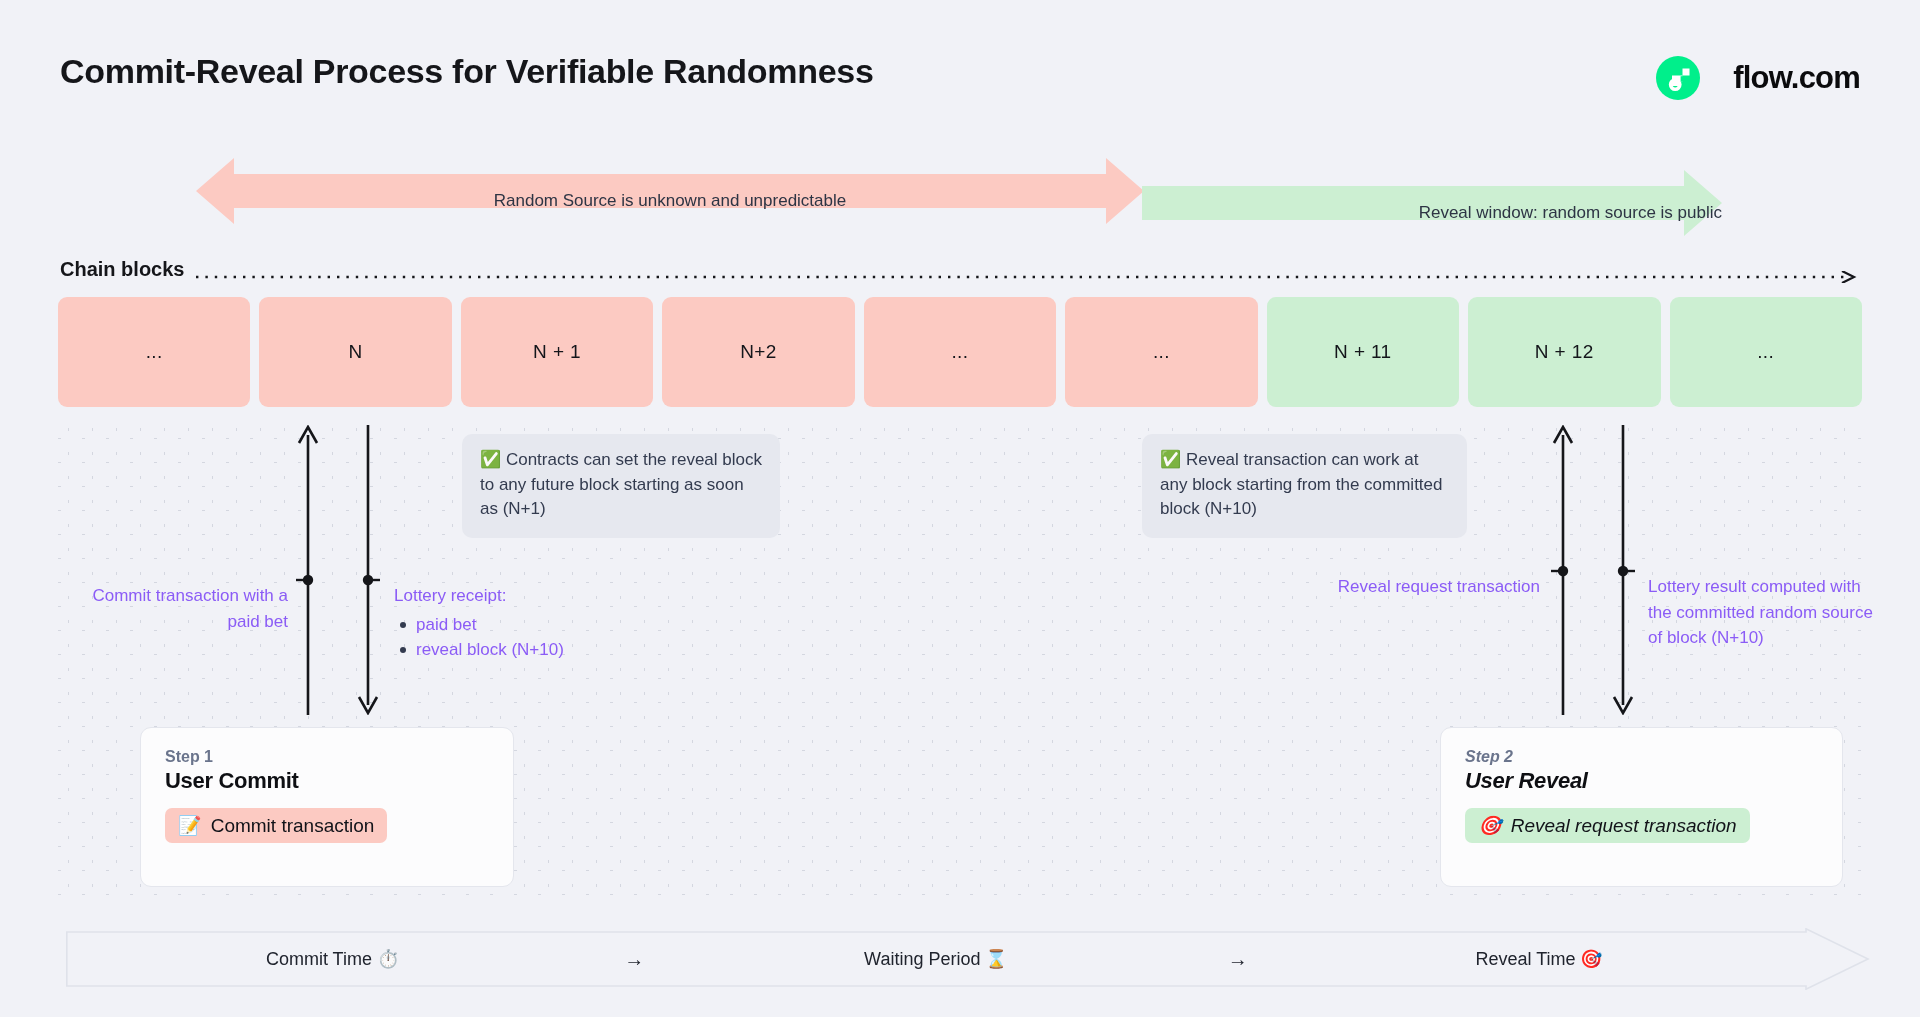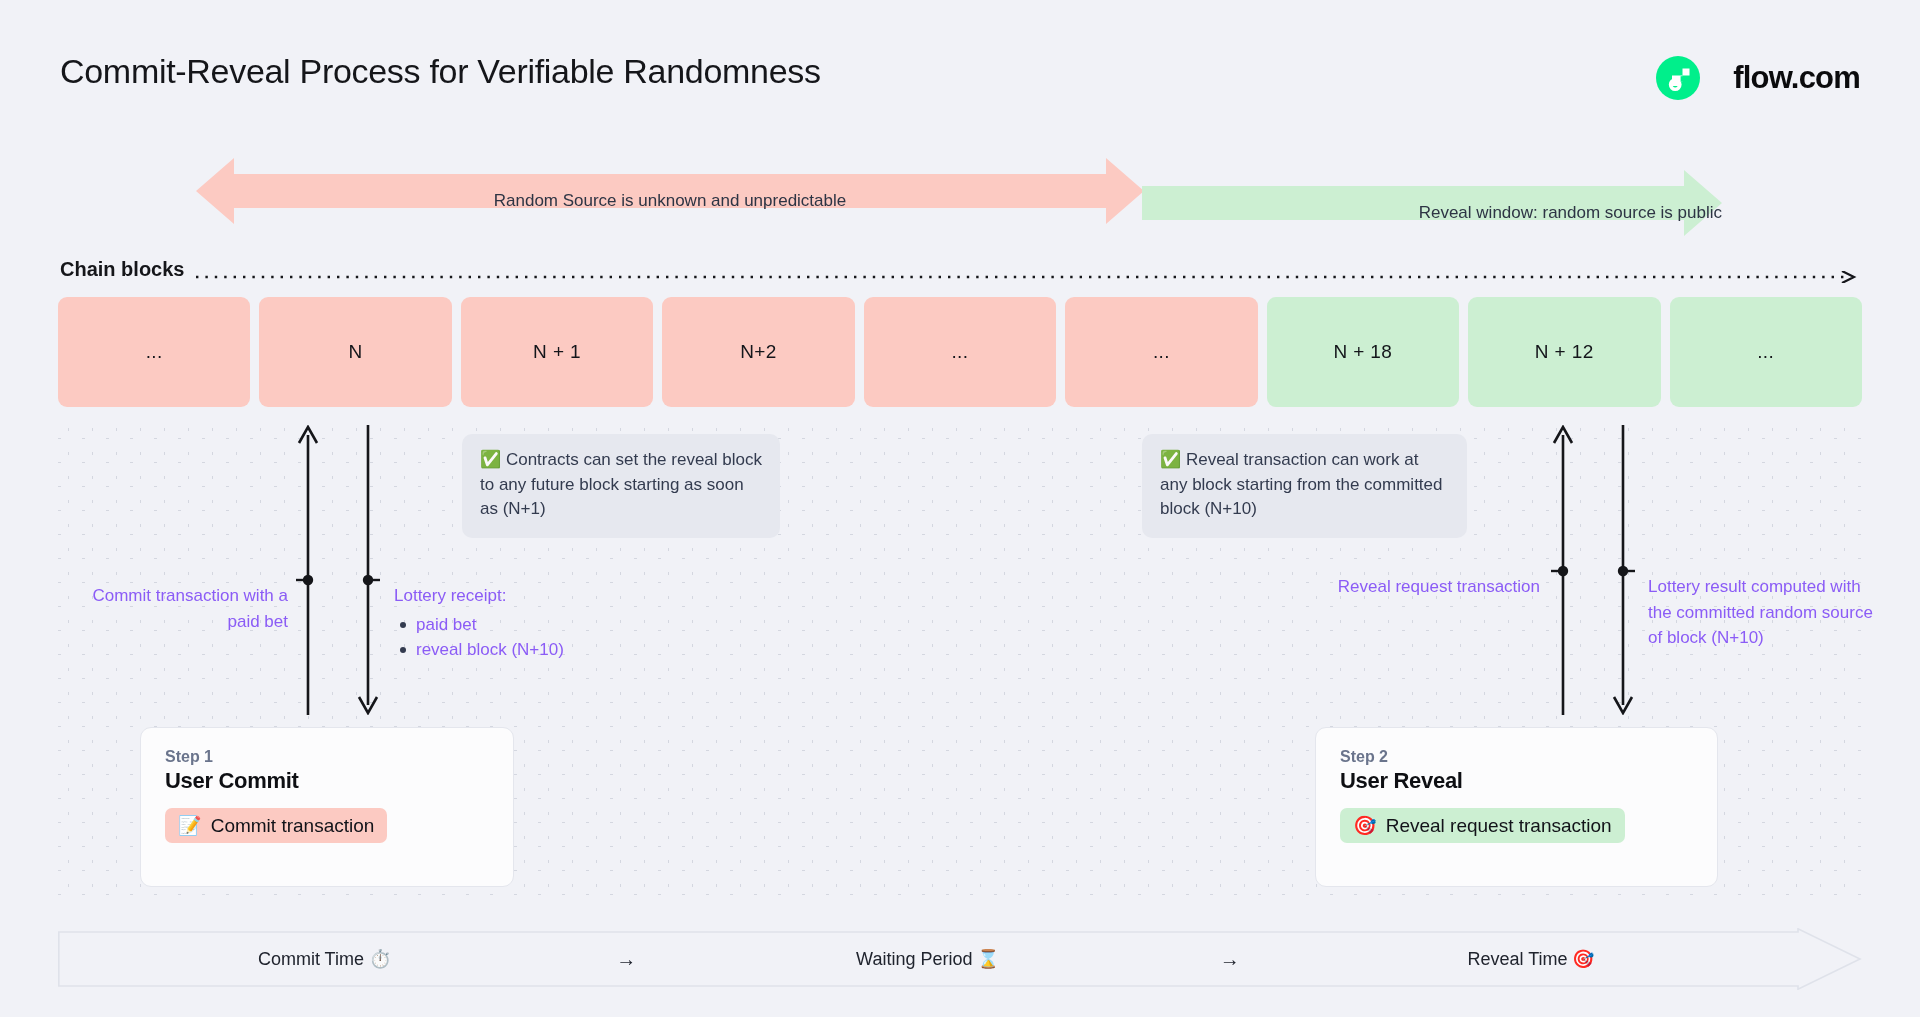--- a/index.html
+++ b/index.html
@@ -14,21 +14,21 @@
     position: relative;
     color: #333b4f;
   }
   .stage { position: absolute; inset: 0; }
 
   
   #page-title {
     position: absolute;
     left: 60px; top: 52px;
     font-size: 34px;
-    font-weight: 400;
+    font-weight: 700;
     letter-spacing: -0.3px;
     color: #15161a;
     white-space: nowrap;
   }
   #brand {
     position: absolute;
     right: 60px; top: 56px;
     display: flex; align-items: center; gap: 14px;
   }
   #brand .mark {
@@ -142,21 +142,21 @@
 
   
   .step-card {
     position: absolute;
     background: #fcfcfd;
     border: 1px solid #e4e6ed;
     border-radius: 11px;
     padding: 20px 24px 24px 24px;
   }
   #step-1 { left: 140px;  top: 727px; width: 374px; height: 160px; }
-  #step-2 { left: 1315px; top: 727px; width: 403px; height: 160px; }
+  #step-2 { left: 1440px; top: 727px; width: 403px; height: 160px; font-style: italic; }
   .step-card .step-kicker {
     font-size: 16px; font-weight: 700; color: #6a748c;
     margin-bottom: 2px;
   }
   .step-card .step-title {
     font-size: 22px; font-weight: 700; color: #0e0f13;
     letter-spacing: -0.3px;
     margin-bottom: 14px;
   }
   .pill {
@@ -166,21 +166,21 @@
     font-size: 19px;
     color: #121319;
     white-space: nowrap;
   }
   .pill.pink  { background: #fccac2; }
   .pill.green { background: #ccefd2; }
 
   
   #timeline {
     position: absolute;
-    left: 58px; top: 928px;
+    left: 66px; top: 928px;
     width: 1804px; height: 62px;
   }
   #timeline .tl-shape { position: absolute; inset: 0; }
   #timeline .tl-items {
     position: absolute;
     left: 0; top: 0; width: 1740px; height: 62px;
     display: flex; align-items: center;
   }
   #timeline .tl-phase {
     flex: 1 1 0; text-align: center;
@@ -231,21 +231,21 @@
     <polyline points="1646,0 1658,6 1646,12" fill="none" stroke="#15161a" stroke-width="2.2"></polyline>
   </svg>
 
   <div id="blocks-row">
     <div class="block pink">...</div>
     <div class="block pink">N</div>
     <div class="block pink">N + 1</div>
     <div class="block pink">N+2</div>
     <div class="block pink">...</div>
     <div class="block pink">...</div>
-    <div class="block green">N + 18</div>
+    <div class="block green">N + 11</div>
     <div class="block green">N + 12</div>
     <div class="block green">...</div>
   </div>
 
   <div id="dotfield"></div>
 
   <svg class="conn" id="conn-commit" viewBox="0 0 24 290">
     <line x1="12" y1="10" x2="12" y2="290" stroke="#15161a" stroke-width="2.6"></line>
     <polyline points="3,18 12,2 21,18" fill="none" stroke="#15161a" stroke-width="2.6"></polyline>
     <circle cx="12" cy="155" r="5.2" fill="#15161a"></circle>

